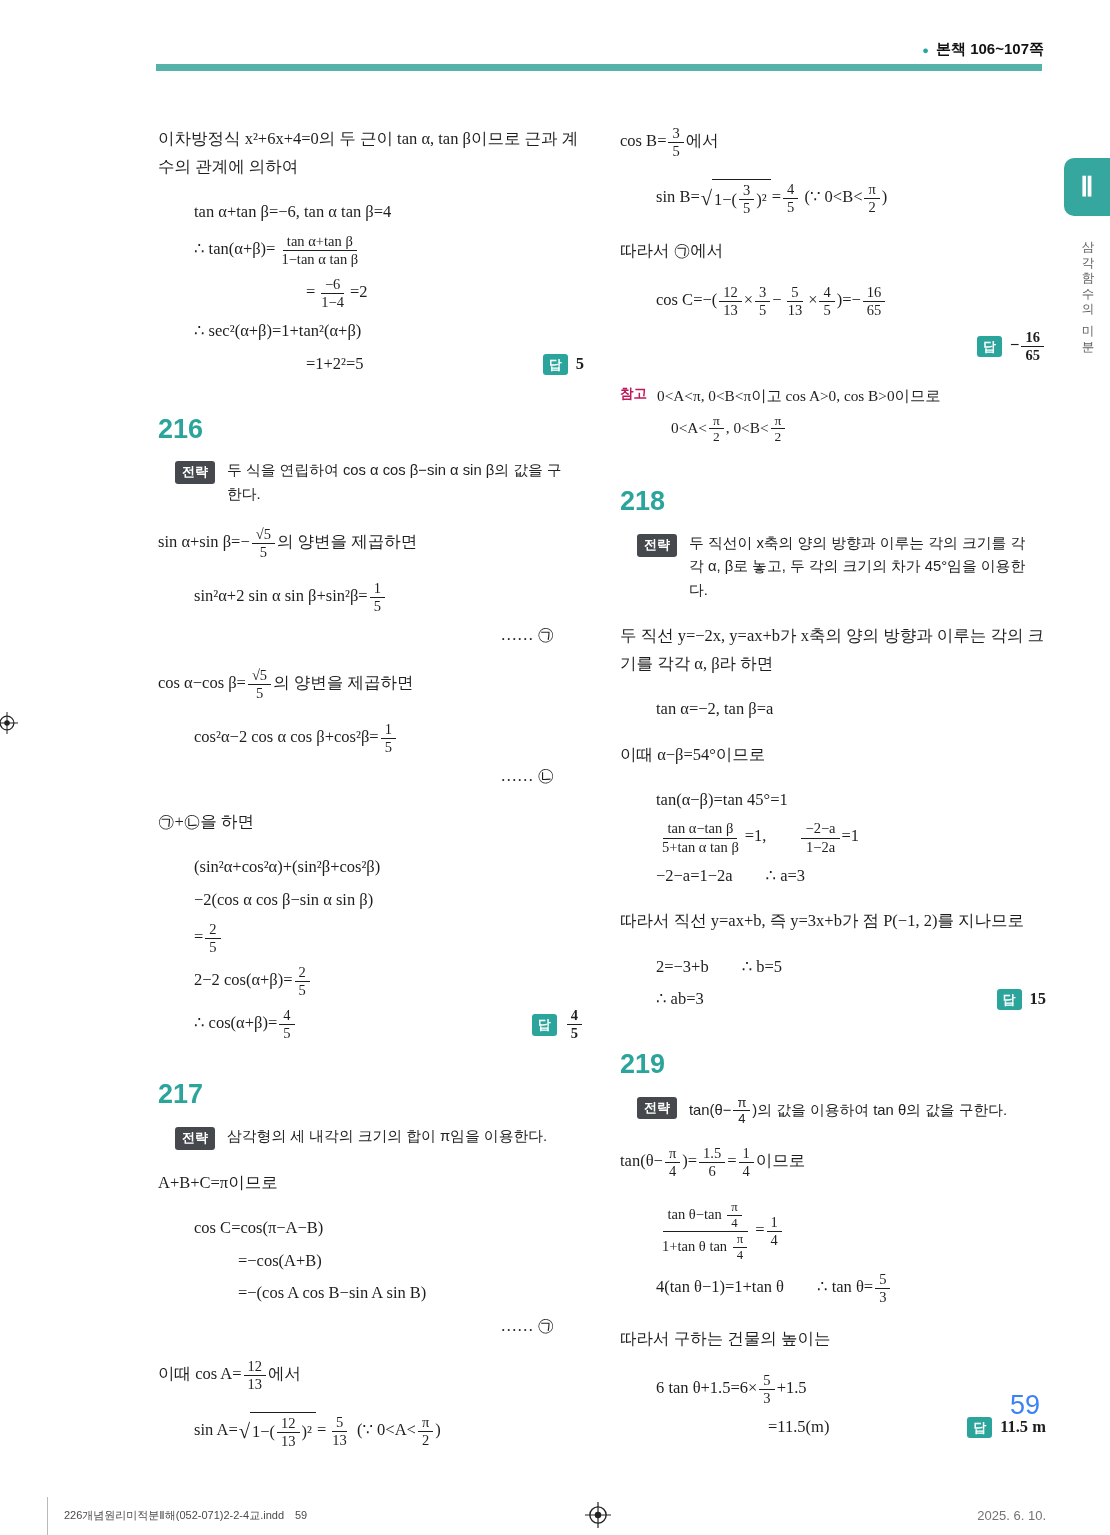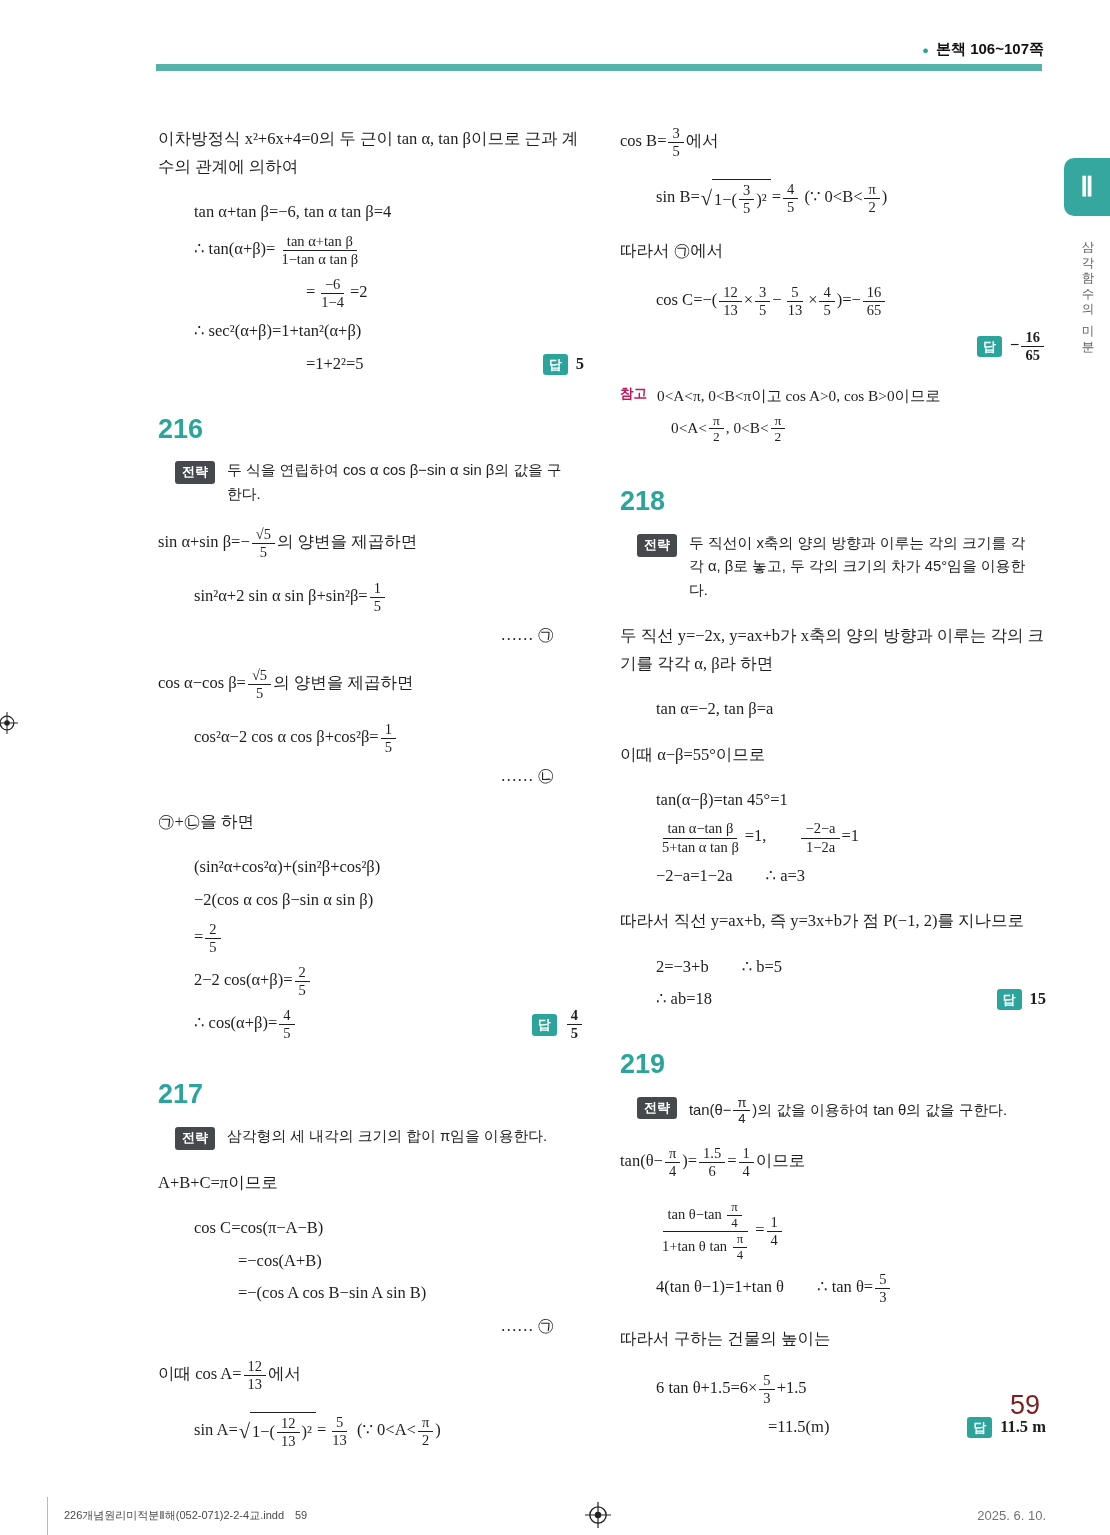--- a/index.html
+++ b/index.html
@@ -52,21 +52,21 @@
   .frac{display:inline-flex;flex-direction:column;align-items:center;vertical-align:middle;
         font-size:0.88em;line-height:1.18;margin:0 2px;text-align:center;}
   .fnum{padding:0 4px;border-bottom:1.3px solid #1e1e1e;}
   .fden{padding:0 4px;}
   .sqrt{display:inline-flex;align-items:stretch;vertical-align:middle;margin:0 1px;}
   .rsign{display:flex;align-items:center;font-size:1.25em;line-height:1;}
   .rbody{display:inline-flex;align-items:center;border-top:1.3px solid #1e1e1e;padding:2px 4px 0 2px;}
 
   
   .page-num{position:absolute;top:1390px;right:70px;font-family:"Liberation Sans",sans-serif;
-            font-size:27px;color:#7f1d1d;}
+            font-size:27px;color:#3b82f6;}
   .footer-left{position:absolute;top:1508px;left:64px;font-family:"Liberation Sans",sans-serif;
                font-size:11px;color:#4a4a4a;}
   .footer-right{position:absolute;top:1508px;right:64px;font-family:"Liberation Sans",sans-serif;
                 font-size:13px;color:#737373;}
   .regmark-left{position:absolute;left:-4px;top:712px;}
   .regmark-center{position:absolute;left:585px;top:1502px;}
   .crop-line{position:absolute;left:47px;top:1497px;width:1px;height:38px;background:#b9b9b9;}
 </style>
 </head>
 <body>
@@ -268,42 +268,42 @@
       </div>
       <div class="t-head">218</div>
       <div class="t-strat">
         <span class="badge badge-strat">전략</span>
         <span class="strat-text">두 직선이 x축의 양의 방향과 이루는 각의 크기를 각각 α, β로 놓고, 두 각의 크기의 차가 45°임을 이용한다.</span>
       </div>
       <div class="t-text">두 직선 y=−2x, y=ax+b가 x축의 양의 방향과 이루는 각의 크기를 각각 α, β라 하면</div>
       <div class="t-math ind1">
         <span class="mexpr">tan α=−2, tan β=a</span>
       </div>
-      <div class="t-text">이때 α−β=55°이므로</div>
+      <div class="t-text">이때 α−β=54°이므로</div>
       <div class="t-math ind1">
         <span class="mexpr">tan(α−β)=tan 45°=1</span>
       </div>
       <div class="t-math ind1">
         <span class="mexpr"><span class="frac">
             <span class="fnum">tan α−tan β</span>
             <span class="fden">5+tan α tan β</span>
           </span>=1,  <span class="frac">
             <span class="fnum">−2−a</span>
             <span class="fden">1−2a</span>
           </span>=1</span>
       </div>
       <div class="t-math ind1">
         <span class="mexpr">−2−a=1−2a  ∴ a=3</span>
       </div>
       <div class="t-text">따라서 직선 y=ax+b, 즉 y=3x+b가 점 P(−1, 2)를 지나므로</div>
       <div class="t-math ind1">
         <span class="mexpr">2=−3+b  ∴ b=5</span>
       </div>
       <div class="t-math ind1">
-        <span class="mexpr">∴ ab=18</span>
+        <span class="mexpr">∴ ab=3</span>
         <span class="ans">
           <span class="badge badge-ans">답</span>
           <span class="ans-val">15</span>
         </span>
       </div>
       <div class="t-head">219</div>
       <div class="t-strat">
         <span class="badge badge-strat">전략</span>
         <span class="strat-text">tan(θ−<span class="frac">
             <span class="fnum">π</span>

